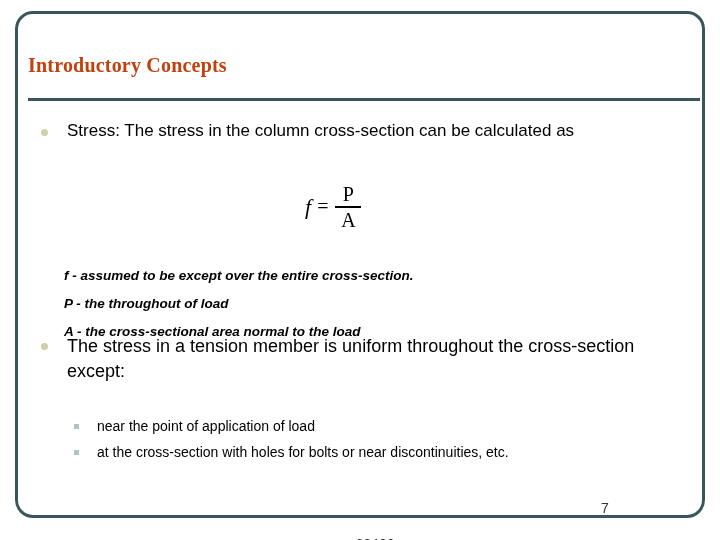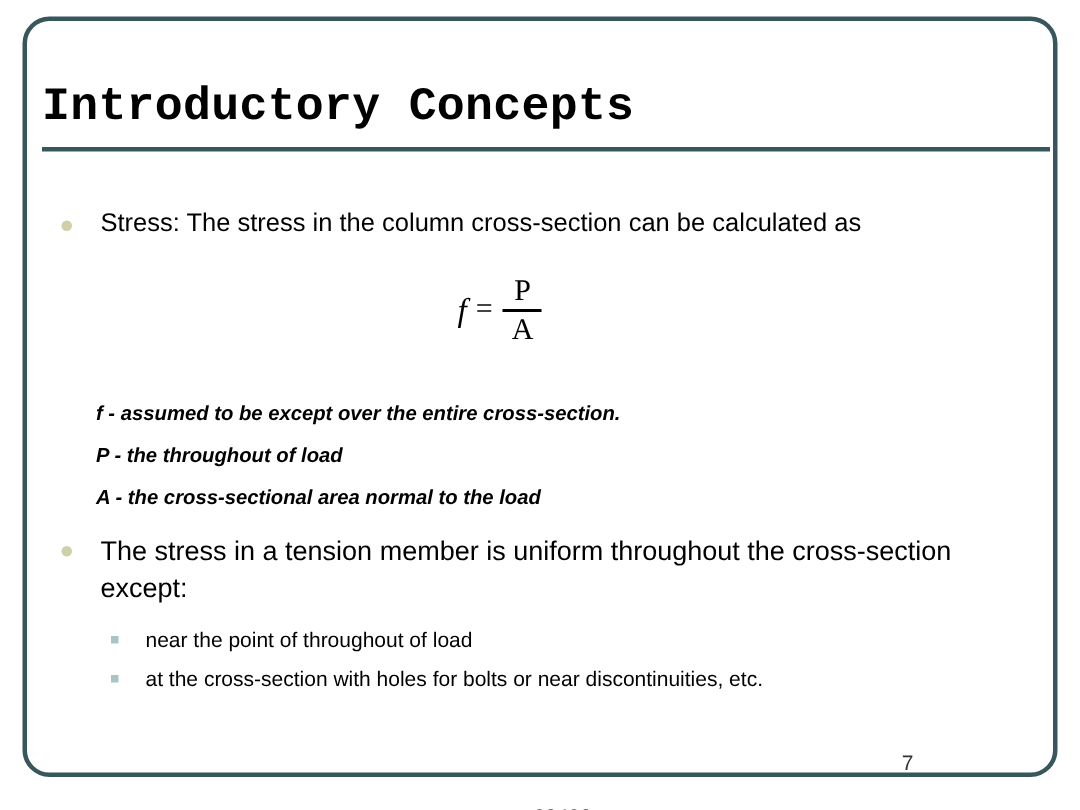--- a/index.html
+++ b/index.html
@@ -28,25 +28,25 @@
     box-sizing: border-box;
     pointer-events: none;
   }
 
   
   .title {
     position: absolute;
     left: 28px;
     top: 54px;
     width: 660px;
-    font-size: 31px;
+    font-size: 20px;
     font-weight: bold;
-    color: #000000;
+    color: #c2410c;
     letter-spacing: 0.2px;
-    font-family: Liberation Mono, monospace;
+    font-family: Liberation Serif, serif;
     white-space: nowrap;
   }
   .title-rule {
     position: absolute;
     left: 28px;
     top: 98px;
     width: 672px;
     height: 3px;
     background: #37575c;
   }
@@ -70,29 +70,29 @@
     flex: 1 1 auto;
     color: #000000;
     font-size: 17px;
     line-height: 1.35;
     text-align: justify;
     text-justify: inter-word;
   }
 
   #bullet-stress {
     left: 41px;
-    top: 138px;
+    top: 120px;
     width: 652px;
     justify-content: space-between;
   }
   #bullet-stress .bullet-text { width: 626px; }
 
   #bullet-tension {
     left: 41px;
-    top: 355px;
+    top: 334px;
     width: 652px;
   }
   #bullet-tension .bullet-text {
     font-size: 18px;
     line-height: 1.38;
     text-align: left;
   }
 
   
   .equation {
@@ -231,21 +231,21 @@
   </div>
 
   <div class="bullet-row" id="bullet-tension">
     <span class="bullet-marker"></span>
     <span class="bullet-text">The stress in a tension member is uniform throughout the cross-section except:</span>
   </div>
 
   <div class="subs">
     <div class="sub-row">
       <span class="sub-marker"></span>
-      <span class="sub-text">near the point of throughout of load</span>
+      <span class="sub-text">near the point of application of load</span>
     </div>
     <div class="sub-row">
       <span class="sub-marker"></span>
       <span class="sub-text">at the cross-section with holes for bolts or near discontinuities, etc.</span>
     </div>
   </div>
 
   <div class="footer-code">68402</div>
   <div class="footer-page">7</div>
 

